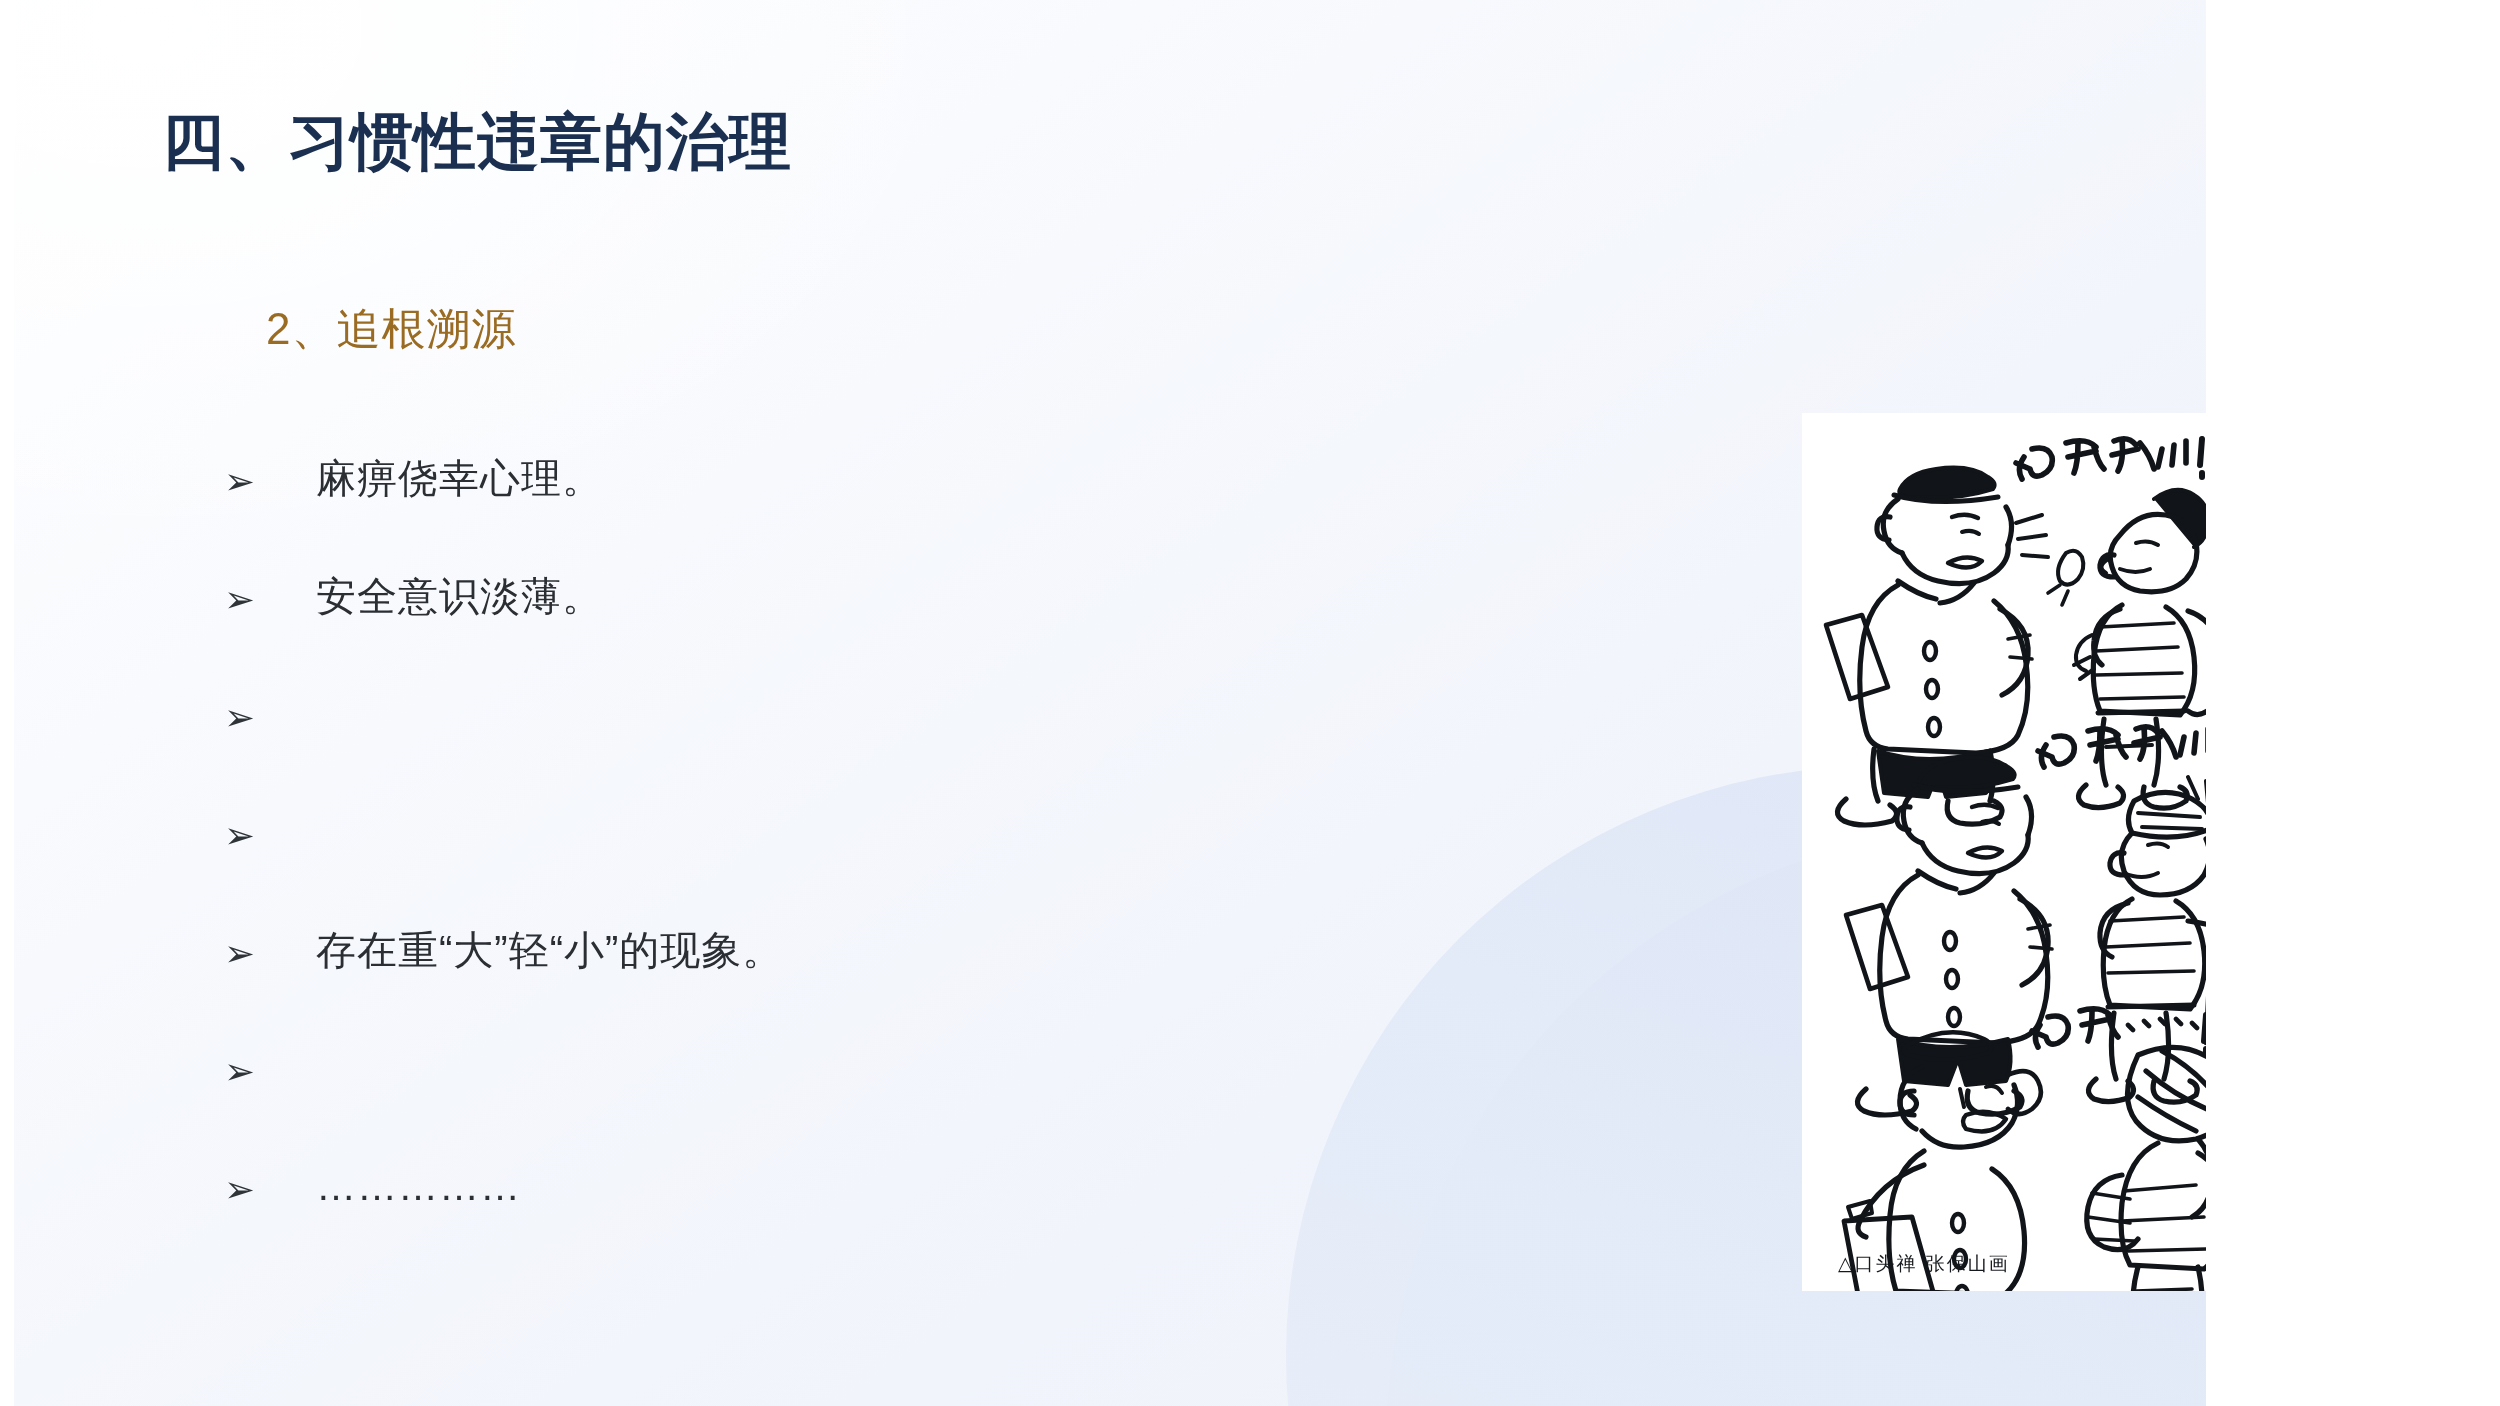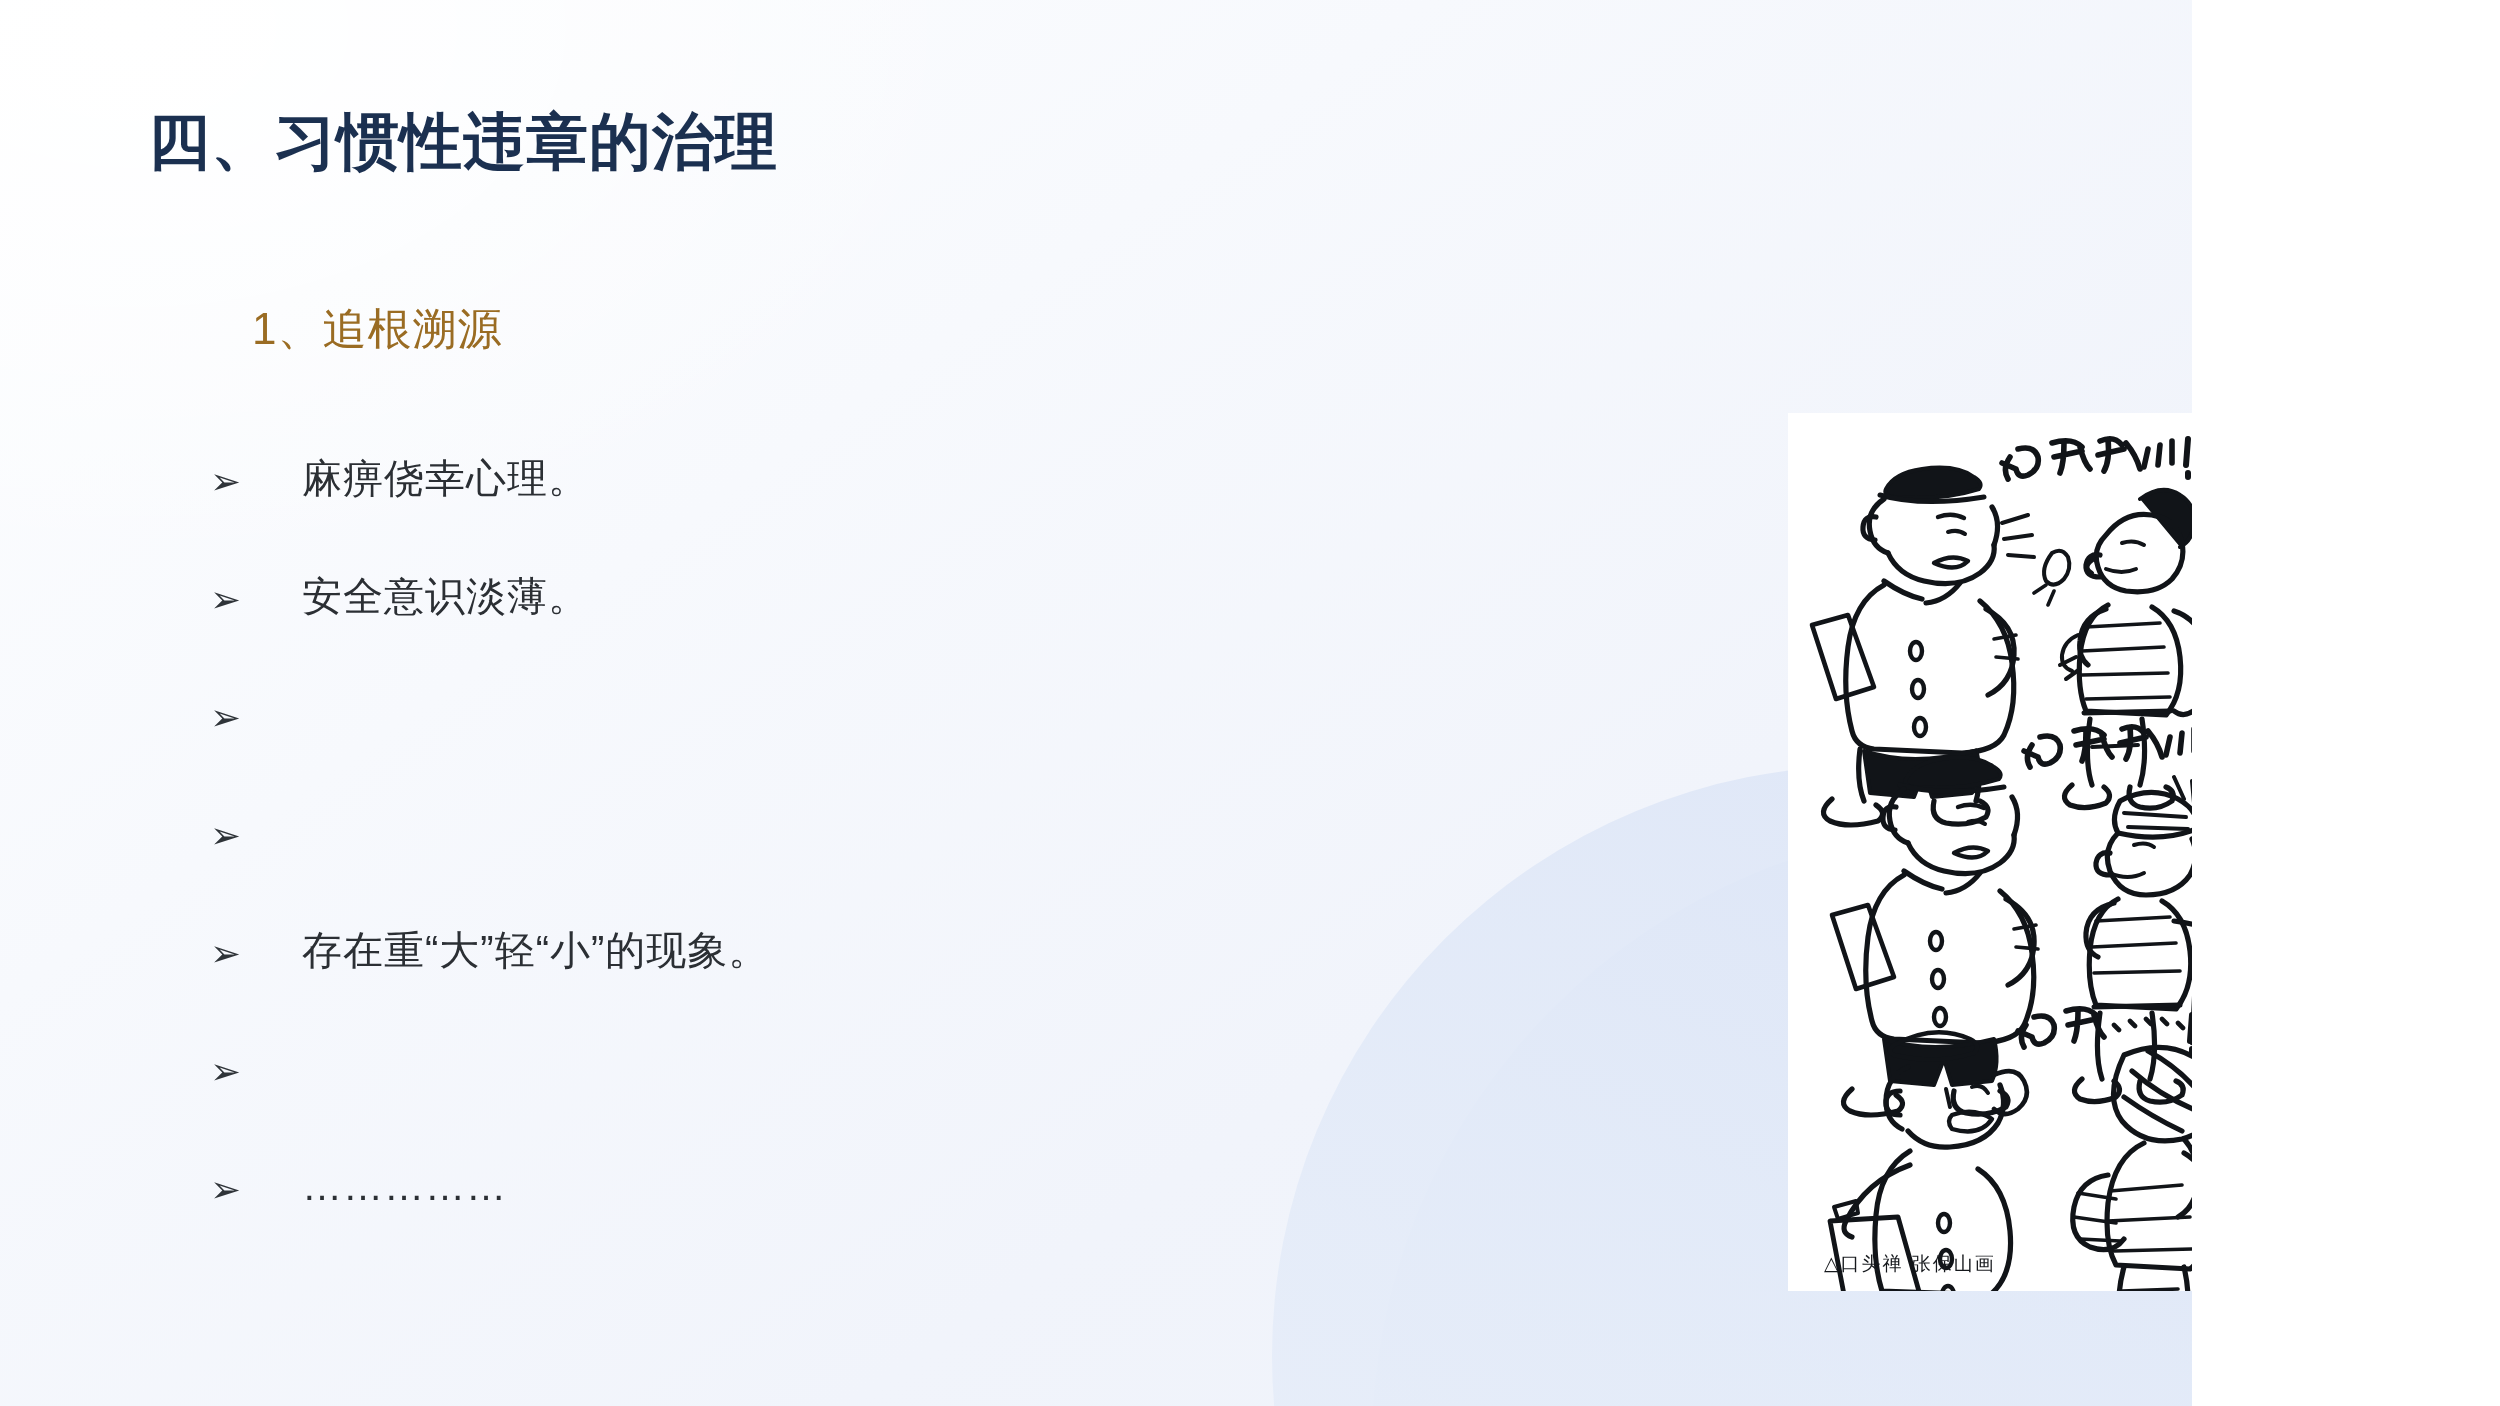--- a/index.html
+++ b/index.html
@@ -13,20 +13,21 @@
   }
 
   .slide {
     position: relative;
     width: 2192px;
     height: 1406px;
     overflow: hidden;
     background:
       radial-gradient(ellipse 1400px 900px at 6% 2%, #ffffff 0%, rgba(255,255,255,0) 62%),
       linear-gradient(145deg, #fdfeff 0%, #f7f9fd 34%, #f1f4fb 68%, #eef2fa 100%);
+    margin-left: 14px;
   }
 
   
   .corner-arc {
     position: absolute;
     right: -260px;
     bottom: -540px;
     width: 1180px;
     height: 1180px;
     border-radius: 50%;
@@ -174,21 +175,21 @@
       <i style="background: rgb(91, 135, 212); opacity: 0.655;"></i>
       <i style="background: rgb(91, 135, 212); opacity: 0.54;"></i>
       <i style="background: rgb(91, 135, 212); opacity: 0.425;"></i>
       <i style="background: rgb(91, 135, 212); opacity: 0.31;"></i>
       <i style="background: rgb(91, 135, 212); opacity: 0.195;"></i>
       <i style="background: rgb(91, 135, 212); opacity: 0.12;"></i>
     </div>
 
   <div class="title">四、习惯性违章的治理</div>
 
-  <div class="subtitle">1、追根溯源</div>
+  <div class="subtitle">2、追根溯源</div>
 
   <div class="bullets" id="bullet-list">
       <div class="bullet-row">
         <span class="bullet-marker">➢</span>
         <span class="bullet-text">麻痹侥幸心理。</span>
       </div>
       <div class="bullet-row">
         <span class="bullet-marker">➢</span>
         <span class="bullet-text">安全意识淡薄。</span>
       </div>

